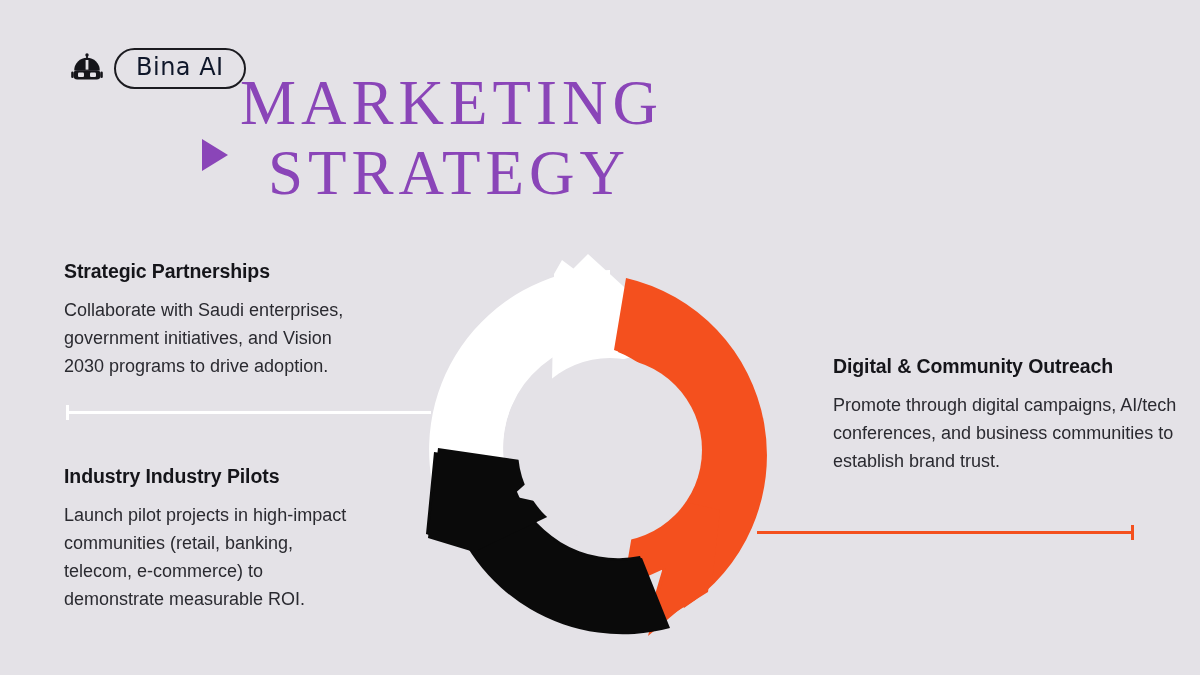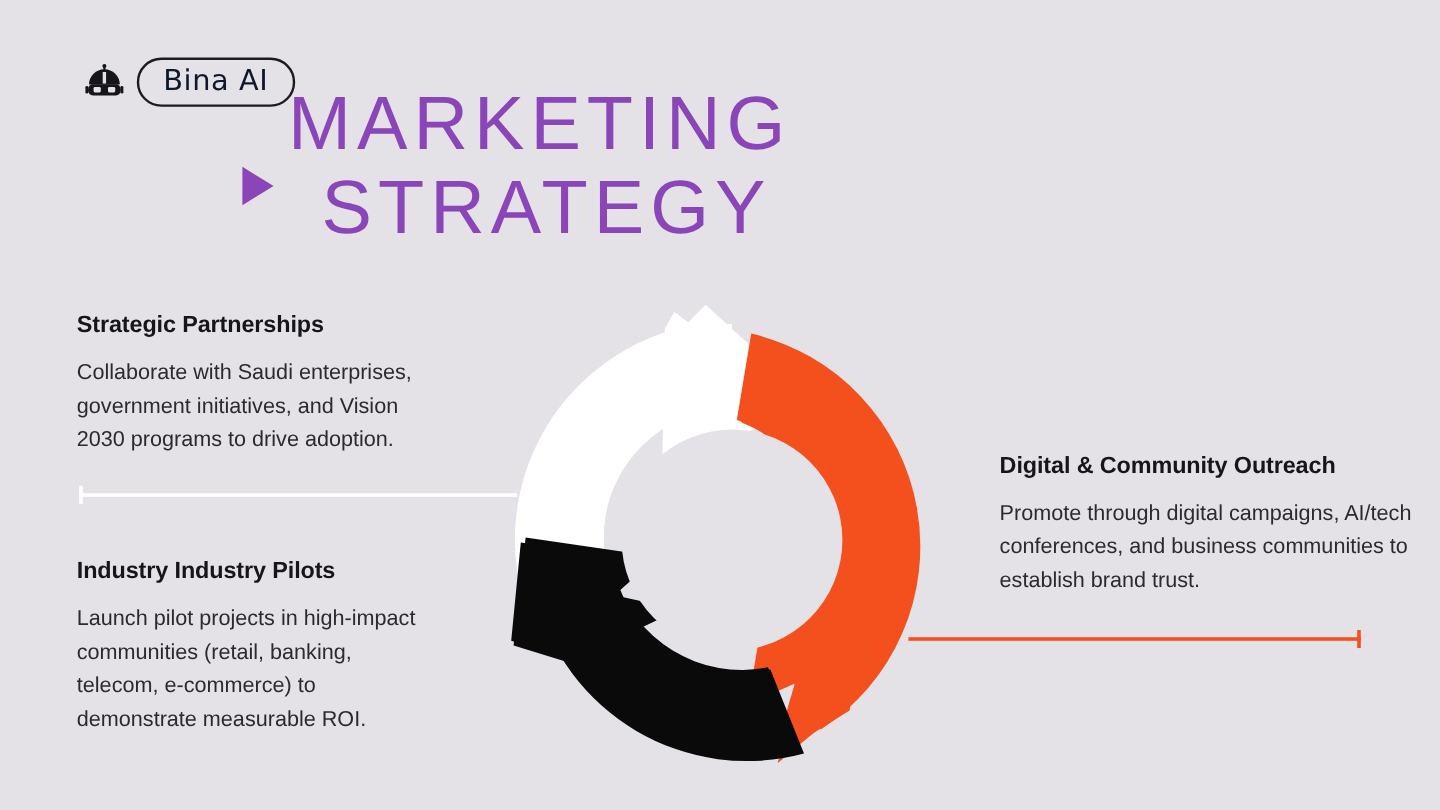--- a/index.html
+++ b/index.html
@@ -30,21 +30,21 @@
     font-family:"DejaVu Sans", sans-serif;
   }
 
   
   #title-block {
     position:absolute; left:240px; top:72px;
     width:700px;
   }
   .title-line {
     color:#8A45B8;
-    font-family:Liberation Sans, sans-serif;
+    font-family:Liberation Serif, serif;
     font-size:63px;
     line-height:0.99;
     letter-spacing:5px;
     font-weight:400;
     white-space:nowrap;
     text-align:left;
   }
   .title-line.second { margin-top:8px; margin-left:28px; }
 
   #play-triangle {
@@ -65,21 +65,21 @@
     letter-spacing:-0.1px;
     white-space:nowrap;
   }
   .block p {
     font-size:18px;
     line-height:1.55;
     color:#2A2A30;
   }
   #block-partnerships { left:64px; top:260px; width:300px; }
   #block-pilots       { left:64px; top:465px; width:300px; }
-  #block-outreach     { left:833px; top:377px; width:345px; }
+  #block-outreach     { left:833px; top:355px; width:345px; }
 
   
   #line-left {
     position:absolute; left:66px; top:411px;
     width:365px; height:3px; background:#FFFFFF;
   }
   #line-left-cap {
     position:absolute; left:66px; top:405px;
     width:3px; height:15px; background:#FFFFFF;
   }

